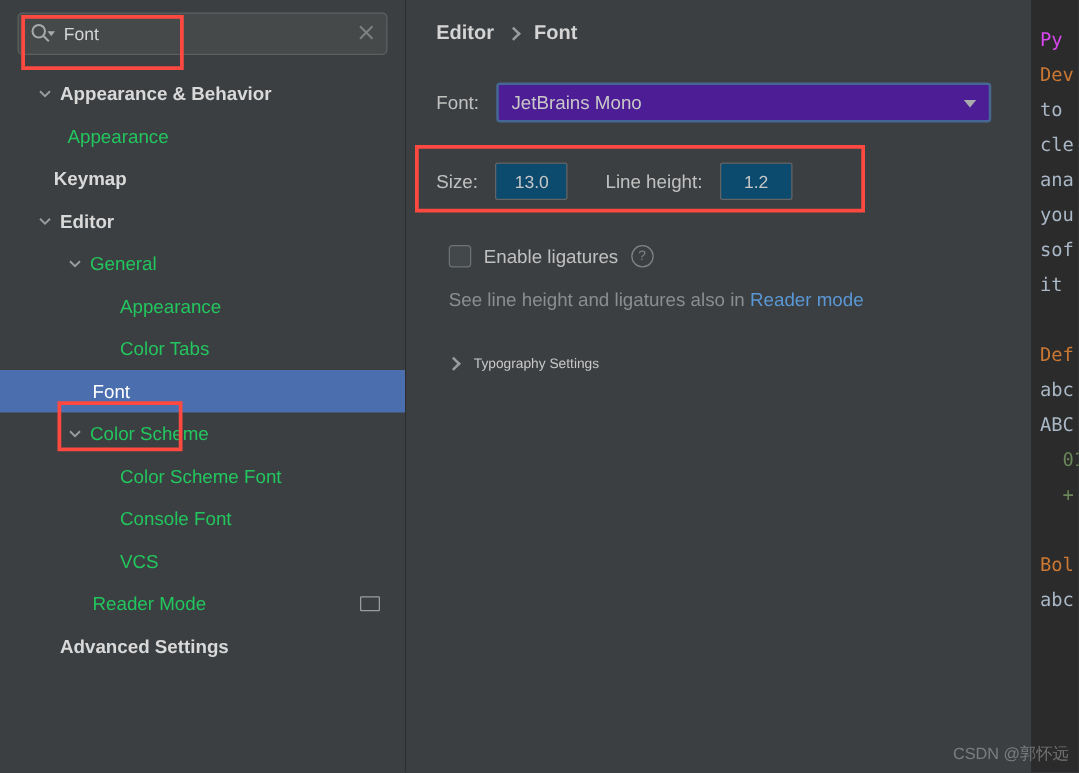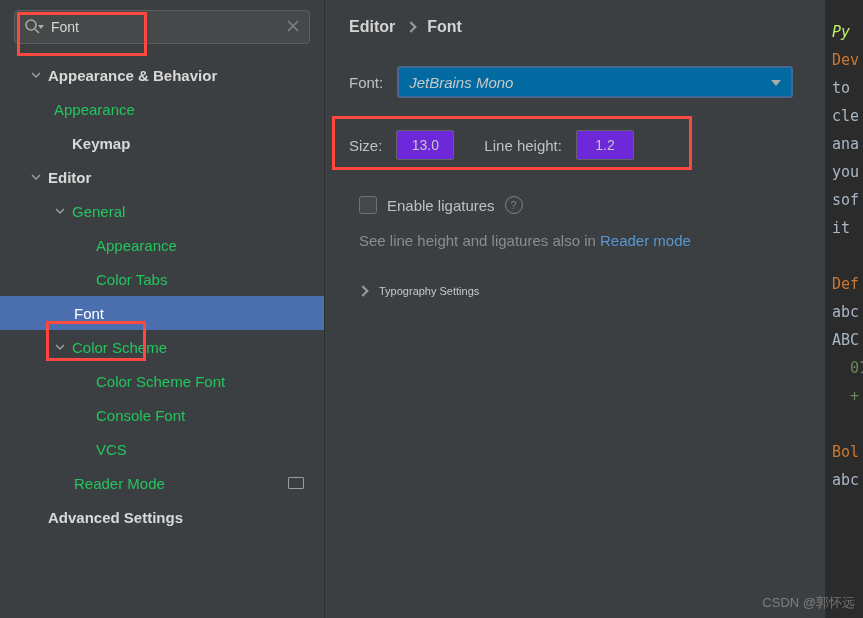--- a/index.html
+++ b/index.html
@@ -121,41 +121,40 @@
   }
   .form-row {
     display: flex; align-items: center; gap: 14px;
     margin-bottom: 32px;
   }
   .form-label { font-size: 15px; color: #c0c0c0; }
   .combo {
     flex: 1;
     max-width: 396px;
     height: 32px;
-    background: #0369a1;
+    background: #4c1d95;
     border: 2px solid #466794;
     border-radius: 3px;
     display: flex; align-items: center;
     padding: 0 10px;
     color: #c8c8c8;
     position: relative;
     font-size: 15px;
     cursor: pointer;
-    font-style: italic;
   }
   .combo-arrow {
     position: absolute; right: 10px; top: 12px;
     width:0;height:0;
     border-left:5px solid transparent;
     border-right:5px solid transparent;
     border-top:6px solid #a9abad;
   }
   .num-input {
     width: 58px; height: 30px;
-    background: #6d28d9;
+    background: #0c4a6e;
     border: 1px solid #646464;
     border-radius: 2px;
     color: #c8c8c8;
     text-align: center;
     font-size: 14px;
     outline: none;
   }
   .red-box-size {
     position: absolute;
     left: 332px; top: 116px;
@@ -199,21 +198,21 @@
     color: #a9b7c6;
     font-family: "Menlo","Consolas",monospace;
     font-size: 15px;
     padding: 18px 0 0 6px;
     line-height: 28px;
     white-space: pre;
     overflow: hidden;
   }
   .orange { color: #cc7832; }
   .str { color: #6a8759; }
-  .comment { color: #bef264; font-style: italic; }
+  .comment { color: #d946ef; }
   .watermark {
     position: absolute;
     right: 8px; bottom: 6px;
     font-size: 13px;
     color: rgba(200,200,200,0.45);
     z-index: 20;
   }
 </style>
 </head>
 <body>
@@ -244,21 +243,21 @@
         <span class="chev">
             <svg viewBox="0 0 10 10">
               <path d="M1 3 L5 7 L9 3" fill="none" stroke="#9a9c9d" stroke-width="1.5"></path>
             </svg>
           </span>
         <span>Appearance &amp; Behavior</span>
       </div>
       <div class="tree-row ind1">
         <span>Appearance</span>
       </div>
-      <div class="tree-row bold ind0" style="padding-left:72px">
+      <div class="tree-row bold ind0" style="padding-left:43px">
         <span>Keymap</span>
       </div>
       <div class="tree-row bold ind0">
         <span class="chev">
             <svg viewBox="0 0 10 10">
               <path d="M1 3 L5 7 L9 3" fill="none" stroke="#9a9c9d" stroke-width="1.5"></path>
             </svg>
           </span>
         <span>Editor</span>
       </div>

